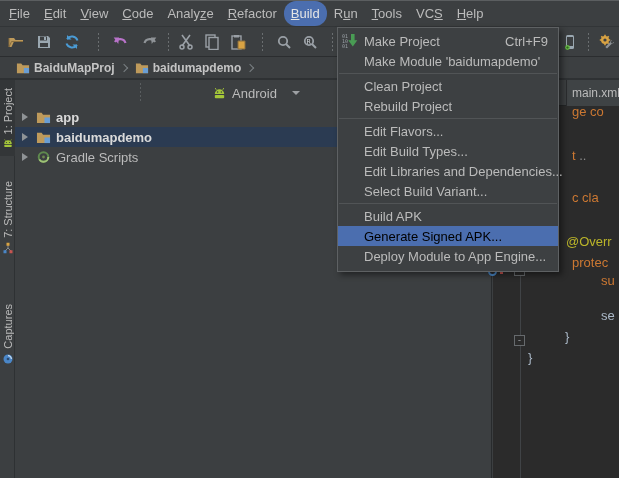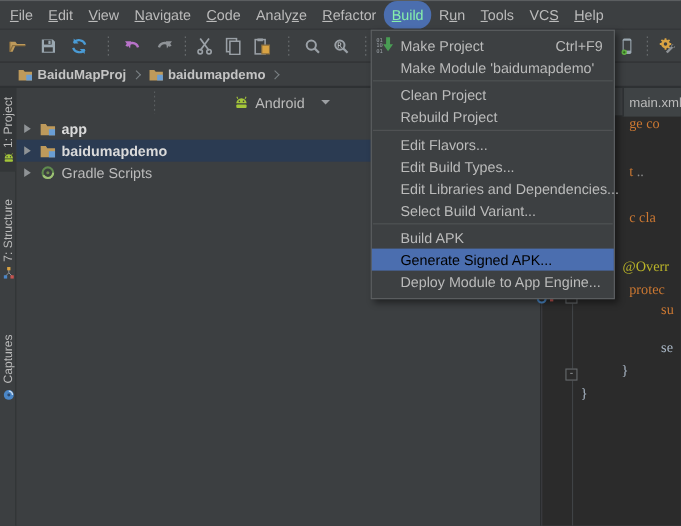--- a/index.html
+++ b/index.html
@@ -10,21 +10,21 @@
     font-size:13px; -webkit-font-smoothing:antialiased;
   }
   
   .menubar {
     position:absolute; left:0; top:0; width:619px; height:27px;
     background:#3C3F41; border-top:1px solid #5B5E60; border-bottom:1px solid #323537;
     display:flex; align-items:stretch; padding-left:2px; z-index:5;
   }
   .menubar-item { padding:0 7px; display:flex; align-items:center; cursor:default; white-space:nowrap; }
   .menubar-item .mn { text-decoration:underline; }
-  .menubar-item.active { background:#4B6EAF; color:#86efac;border-radius:12px; }
+  .menubar-item.active { background:#4B6EAF; color:#e5e5e5;border-radius:12px; }
   
   .toolbar {
     position:absolute; left:0; top:27px; width:619px; height:30px;
     background:#3C3F41; border-bottom:1px solid #2B2D2F;
   }
   .tb-icon { position:absolute; top:7px; width:16px; height:16px; }
   .tb-sep { position:absolute; top:6px; width:1px; height:18px;
     background-image:linear-gradient(#6A6E70 40%, transparent 40%);
     background-size:1px 4px; }
   
@@ -77,21 +77,21 @@
     background:#3C3F41; border-bottom:1px solid #242627; }
   .editor-tab { position:absolute; left:73px; top:0; height:26px; padding:0 6px 0 5px;
     display:flex; align-items:center; font-size:12px; color:#BBBBBB;
     background:#3F4345; border-left:1px solid #2A2C2E; }
   .gutter-line { position:absolute; left:27px; top:26px; width:1px; height:372px; background:#404346; }
   .fold-box { position:absolute; width:11px; height:11px; border:1px solid #666A6D; background:#2B2B2B;
     color:#9FA3A6; font-size:9px; line-height:9px; text-align:center; font-family:"DejaVu Sans Mono",monospace; }
   .gutter-marker { position:absolute; left:-5px; top:187px; width:9px; height:9px;
     border:2px solid #4A88C7; border-radius:50%; background:#2B2B2B; }
   .gutter-marker-flag { position:absolute; left:7px; top:184px; width:3px; height:10px; background:#C75450; }
-  .code-frag { position:absolute; font-family:Liberation Serif, serif; font-size:13px; white-space:pre; }
+  .code-frag { position:absolute; font-family:Liberation Sans, sans-serif; font-size:13px; white-space:pre; }
   .kw { color:#CC7832; } .ann { color:#BBB529; } .pl { color:#A9B7C6; } .fold { color:#8A8A8A; }
   
   .popup {
     position:absolute; left:337px; top:27px; width:222px; height:245px;
     background:#3D4042; border:1px solid #5E6163; box-shadow:3px 3px 6px rgba(0,0,0,0.45);
     z-index:20; padding-top:3px;
   }
   .menu-row { height:20px; display:flex; align-items:center; padding:0 10px 0 4px; color:#BBBBBB; }
   .menu-row .mi-icon { width:22px; height:16px; flex:none; display:flex; align-items:center; }
   .menu-row .mi-label { flex:1; white-space:nowrap; }
@@ -107,23 +107,20 @@
   <div class="menubar-item">
       <span><span></span><span class="mn">F</span><span>ile</span></span>
     </div>
   <div class="menubar-item">
       <span><span></span><span class="mn">E</span><span>dit</span></span>
     </div>
   <div class="menubar-item">
       <span><span></span><span class="mn">V</span><span>iew</span></span>
     </div>
   <div class="menubar-item">
-      <span><span></span><span class="mn">N</span><span>avigate</span></span>
-    </div>
-  <div class="menubar-item">
       <span><span></span><span class="mn">C</span><span>ode</span></span>
     </div>
   <div class="menubar-item">
       <span><span>Analy</span><span class="mn">z</span><span>e</span></span>
     </div>
   <div class="menubar-item">
       <span><span></span><span class="mn">R</span><span>efactor</span></span>
     </div>
   <div class="menubar-item active">
       <span><span></span><span class="mn">B</span><span>uild</span></span>

